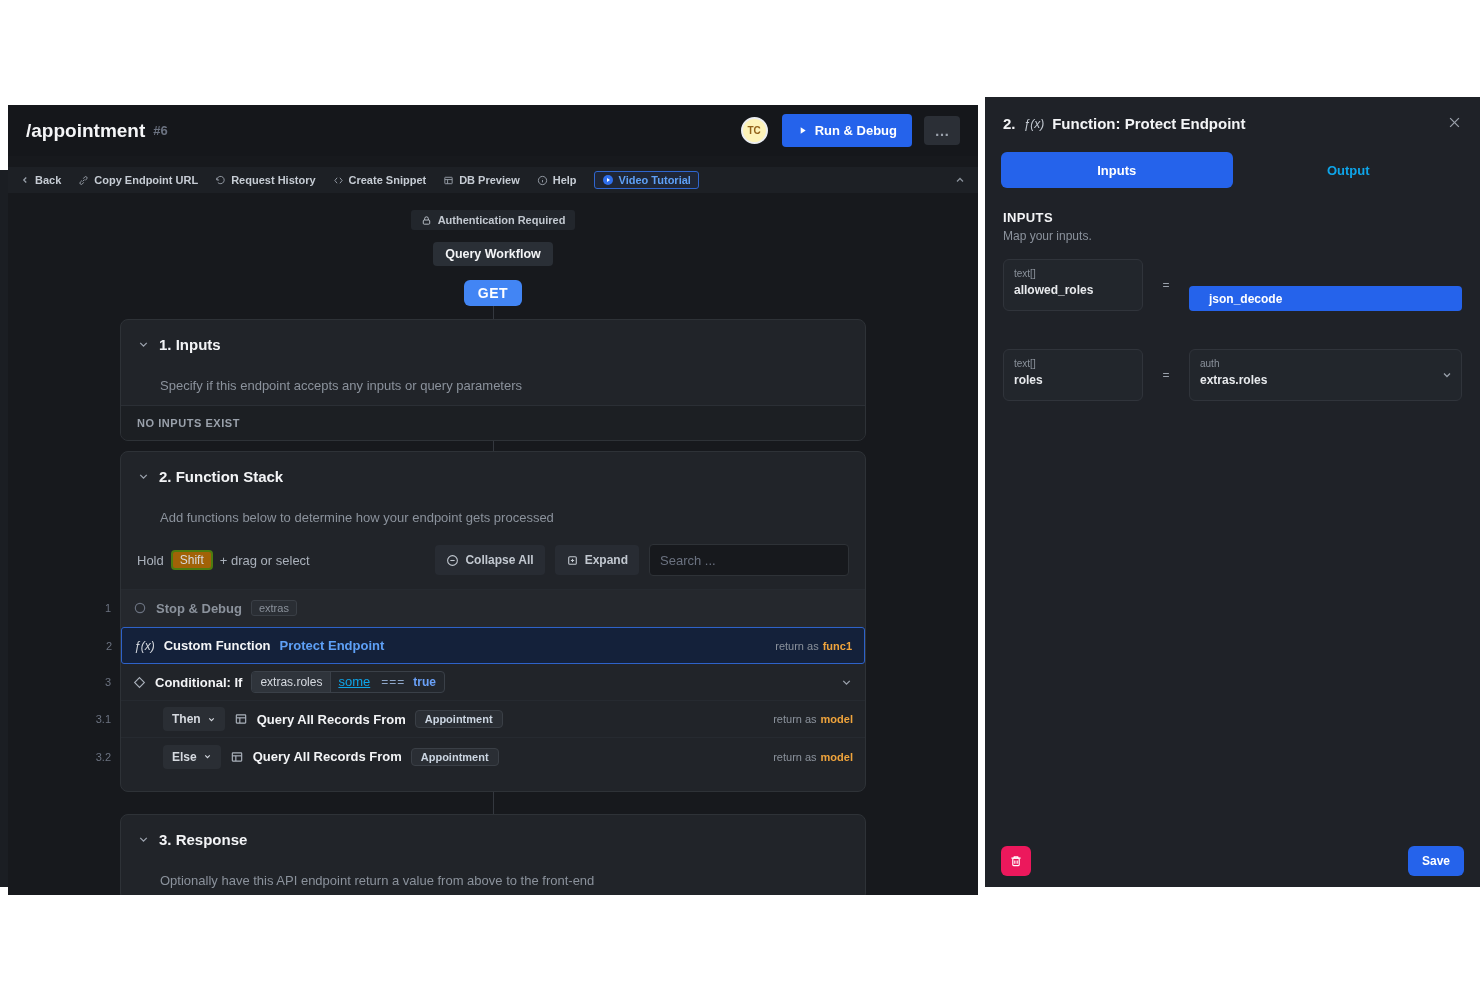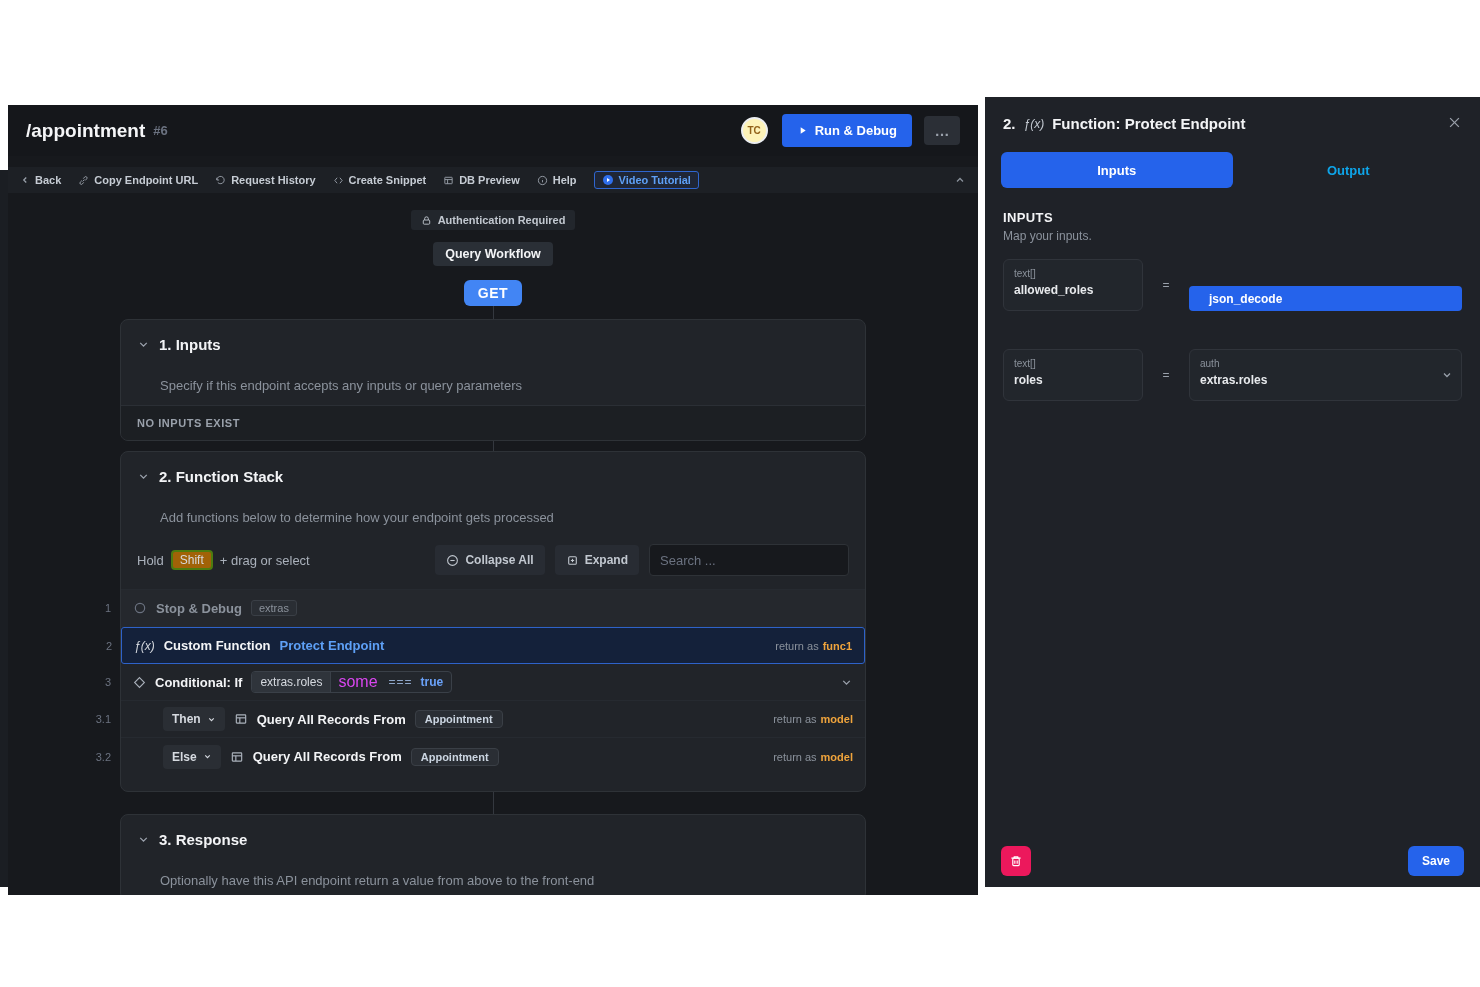--- a/index.html
+++ b/index.html
@@ -89,21 +89,21 @@
   .muted .fs-label { color:#8b929c; }
   .tag-chip { border:1px solid #3a3f46; background:#2a2e34; color:#8b929c; font-size:11px;
     border-radius:3px; padding:1px 7px; }
   .fx-glyph { font-size:12px; font-style:italic; color:#d1d5db; }
   .fn-link { font-size:13px; font-weight:bold; color:#5ea0f6; }
   .ret { margin-left:auto; font-size:11px; color:#8b929c; white-space:nowrap; }
   .ret b { color:#f0a43c; font-weight:bold; margin-left:4px; }
   .expr { display:inline-flex; align-items:center; height:22px; border:1px solid #3a4048;
     border-radius:4px; overflow:hidden; background:#23272d; cursor:pointer; }
   .expr .seg-var { background:#2f343b; color:#d6dae0; font-size:12px; padding:0 8px; line-height:22px; }
-  .expr .seg-fn { color:#d946ef; font-size:16px; padding:0 7px; border-left:1px solid #3a4048; line-height:22px; }
+  .expr .seg-fn { color:#0ea5e9; font-size:13px; padding:0 7px; border-left:1px solid #3a4048; line-height:22px;text-decoration:underline; }
   .expr .seg-op { color:#8fa7c9; font-size:12px; padding:0 4px; line-height:22px; letter-spacing:1px; }
   .expr .seg-val { color:#6aa1f8; font-size:12px; font-weight:600; padding:0 8px 0 4px; line-height:22px; }
   .branch-select { display:inline-flex; align-items:center; gap:6px; background:#2a2e34;
     border:none; border-radius:4px; height:24px; padding:0 9px; color:#d6dae0; font-size:12px;
     font-weight:600; font-family:inherit; cursor:pointer; }
   .table-chip { background:#2a2e34; border:1px solid #3a3f46; color:#cbd5e1; font-size:11px;
     font-weight:bold; border-radius:4px; padding:2px 9px; }
   .grid-icon { color:#aab1bb; }
 
   

